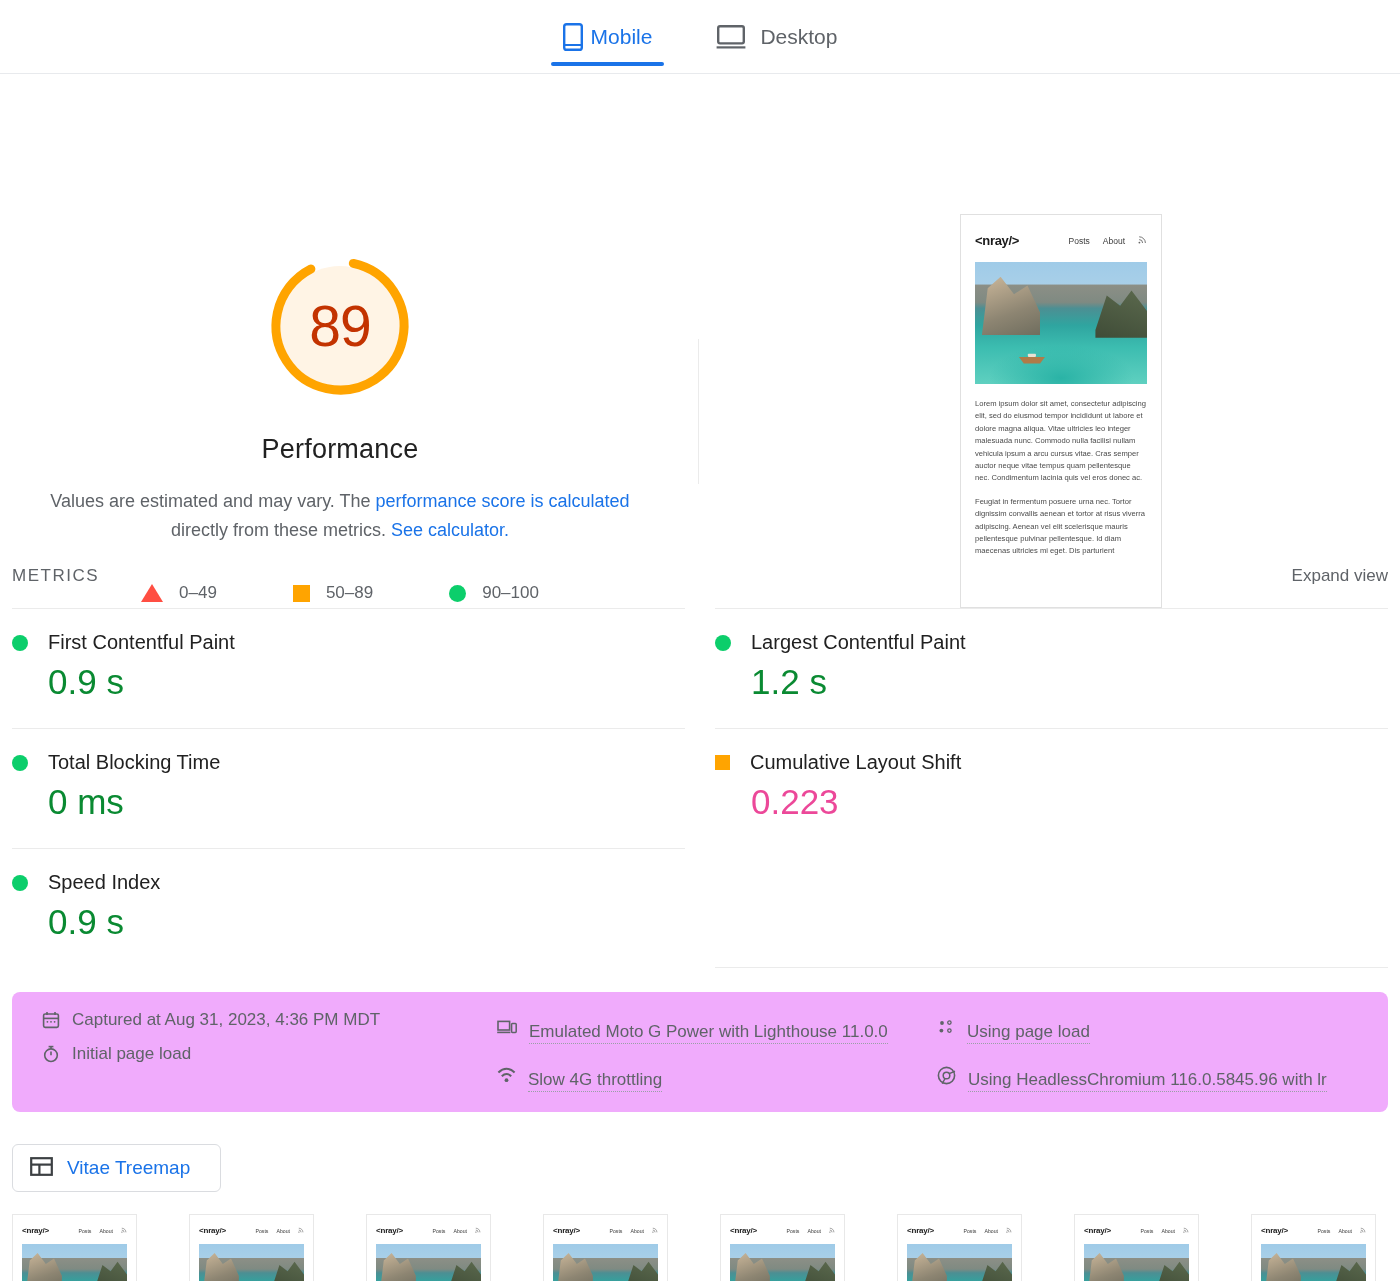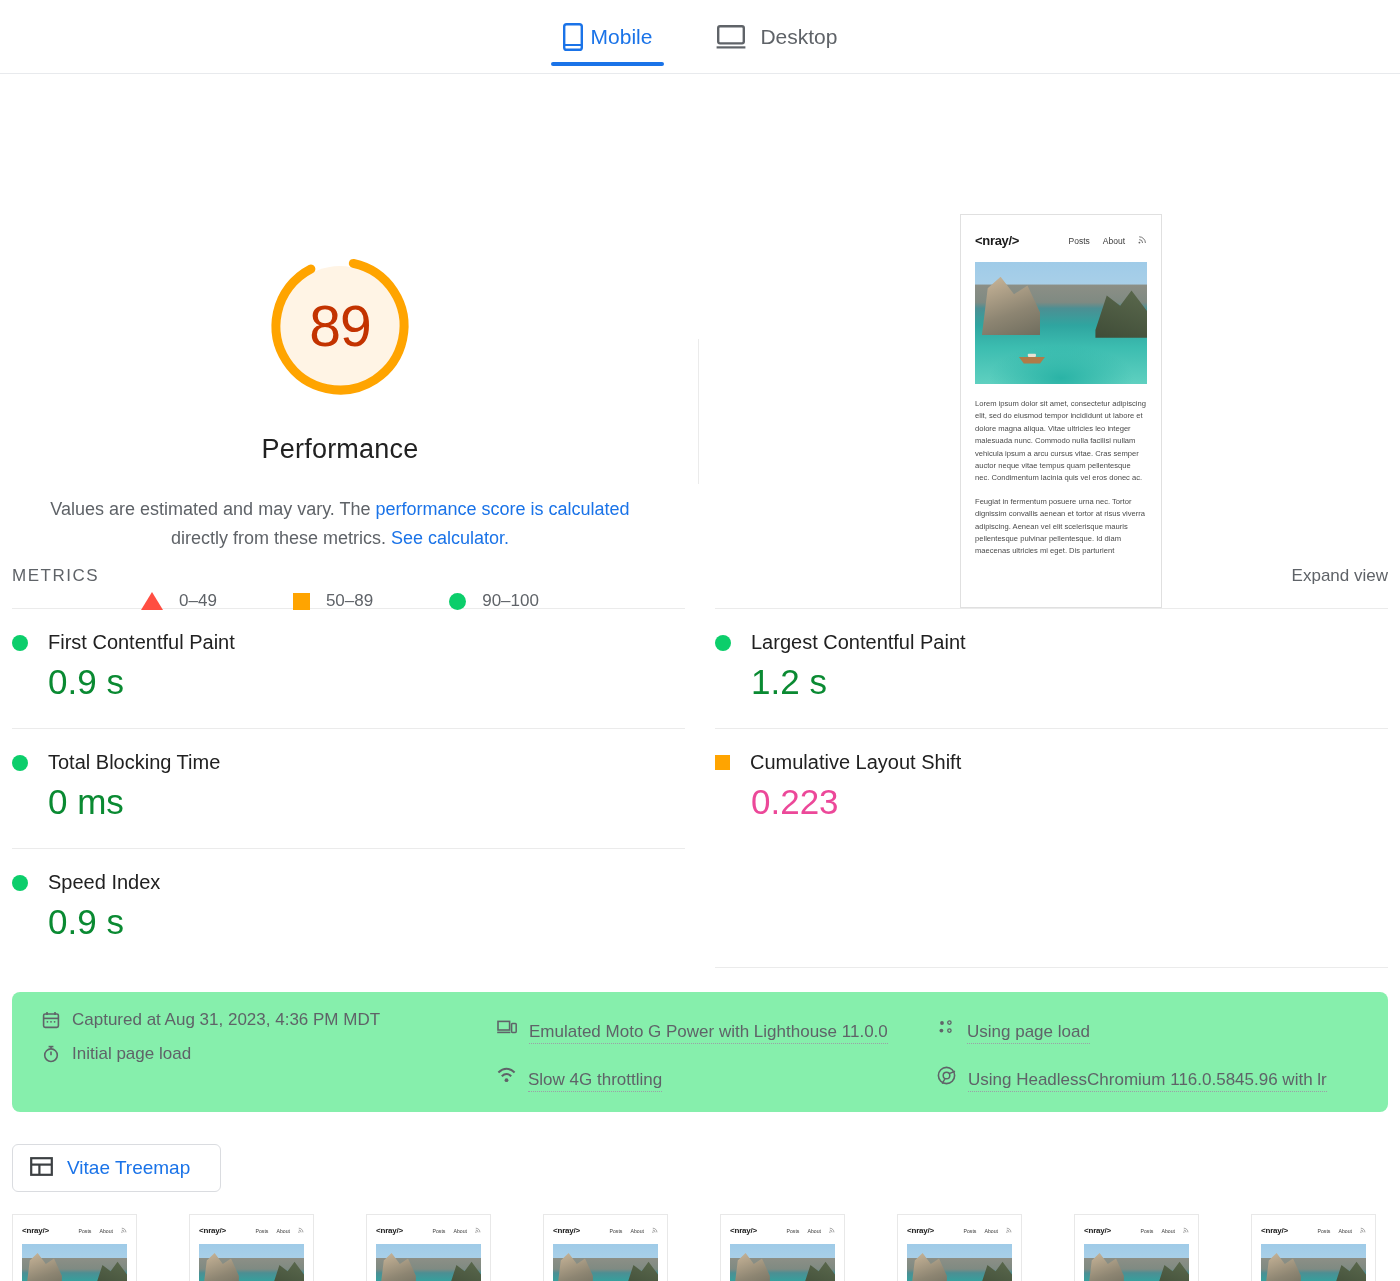--- a/index.html
+++ b/index.html
@@ -59,21 +59,21 @@
     display: flex; align-items: center; justify-content: center;
     font-size: 57px; color: #c33300;
     letter-spacing: -1px;
   }
   .gauge-title {
     margin-top: 34px;
     font-size: 27px; color: #212121;
     letter-spacing: .2px;
   }
   .gauge-desc {
-    margin-top: 30px;
+    margin-top: 22px;
     width: 600px;
     text-align: center;
     font-size: 18px; line-height: 29px;
     color: #5f6368;
   }
   .gauge-desc a { color: #1a73e8; text-decoration: none; }
 
   .legend {
     margin-top: 38px;
     display: flex; align-items: center;
@@ -177,21 +177,21 @@
   .m-value {
     margin-left: 36px; margin-top: 8px;
     font-size: 35px;
   }
   .m-value.green { color: #0a8a32; }
   .m-value.orange { color: #ec4899; }
 
   
   .envbar {
     margin: 24px 12px 0 12px;
-    background: #86efac;
+    background: #f0abfc;
     border-radius: 8px;
     padding: 18px 30px 20px 30px;
     display: grid;
     grid-template-columns: 455px 440px 1fr;
   }
   .env-col { display: flex; flex-direction: column; gap: 14px; }
   .env-item { display: flex; align-items: center; gap: 12px; font-size: 17px; color: #5f6368; }
   .env-item .lbl { white-space: nowrap; }
   .env-item.tip .lbl {
     border-bottom: 1px dotted #9aa0a6;

